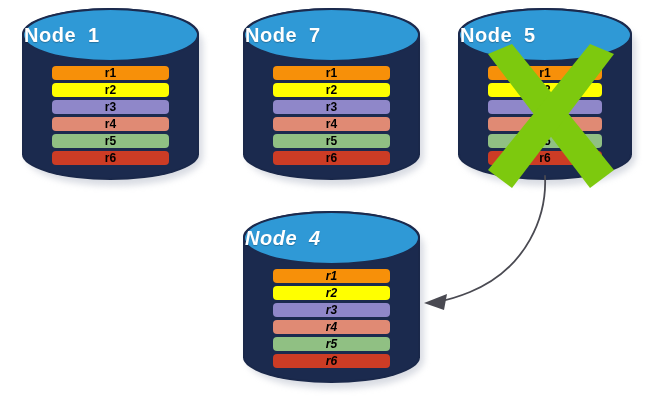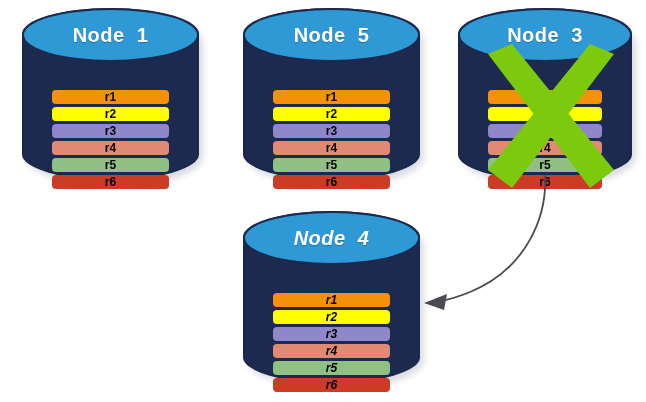--- a/index.html
+++ b/index.html
@@ -26,32 +26,32 @@
     border:2px solid #16224040;
     border-radius:50% / 15% 15% 15% 15%;
     box-sizing:border-box;
   }
   .cyl-top{
     position:absolute;left:0;top:0;width:100%;
     background:#2f99d6;
     border:2.5px solid #1b2a4e;
     border-radius:50%;
     box-sizing:border-box;
-    display:flex;align-items:center;justify-content:center;
+    display:flex;align-items:center;
   }
   .cyl-title{
     color:#ffffff;
     font-weight:bold;
     letter-spacing:.5px;
     text-shadow:0 1px 1px rgba(0,0,0,.25);
     white-space:pre;
     position:relative;
     z-index:3;
   }
-  .rows{position:absolute;left:0;right:0;display:flex;flex-direction:column;margin-top:24px;}
+  .rows{position:absolute;left:0;right:0;display:flex;flex-direction:column;}
   .row{
     border-radius:4px;
     display:flex;align-items:center;justify-content:center;
     color:#000;
     font-weight:bold;
     box-sizing:border-box;
     line-height:1;
   }
 
   
@@ -78,37 +78,37 @@
       <div class="row" style="height:14px;font-size:12px;background:#e08a74;">r4</div>
       <div class="row" style="height:14px;font-size:12px;background:#90c083;">r5</div>
       <div class="row" style="height:14px;font-size:12px;background:#cc3c25;">r6</div>
     </div>
   </div>
 
   <div class="node" style="left:243px;top:8px;width:177px;height:172px;">
     <div class="cyl-shadow"></div>
     <div class="cyl-body"></div>
     <div class="cyl-top" style="height:54px;">
-      <span class="cyl-title" style="font-size:20px;">Node  5</span>
+      <span class="cyl-title" style="font-size:20px;">Node  7</span>
     </div>
     <div class="rows" style="top:58px;padding:0 30px;gap:3px;">
       <div class="row" style="height:14px;font-size:12px;background:#f79009;">r1</div>
       <div class="row" style="height:14px;font-size:12px;background:#ffff00;">r2</div>
       <div class="row" style="height:14px;font-size:12px;background:#8f87c9;">r3</div>
       <div class="row" style="height:14px;font-size:12px;background:#e08a74;">r4</div>
       <div class="row" style="height:14px;font-size:12px;background:#90c083;">r5</div>
       <div class="row" style="height:14px;font-size:12px;background:#cc3c25;">r6</div>
     </div>
   </div>
 
   <div class="node" style="left:458px;top:8px;width:174px;height:172px;">
     <div class="cyl-shadow"></div>
     <div class="cyl-body"></div>
     <div class="cyl-top" style="height:54px;">
-      <span class="cyl-title" style="font-size:20px;">Node  3</span>
+      <span class="cyl-title" style="font-size:20px;">Node  5</span>
     </div>
     <div class="rows" style="top:58px;padding:0 30px;gap:3px;">
       <div class="row" style="height:14px;font-size:12px;background:#f79009;">r1</div>
       <div class="row" style="height:14px;font-size:12px;background:#ffff00;">r2</div>
       <div class="row" style="height:14px;font-size:12px;background:#8f87c9;">r3</div>
       <div class="row" style="height:14px;font-size:12px;background:#e08a74;">r4</div>
       <div class="row" style="height:14px;font-size:12px;background:#90c083;">r5</div>
       <div class="row" style="height:14px;font-size:12px;background:#cc3c25;">r6</div>
     </div>
   </div>

